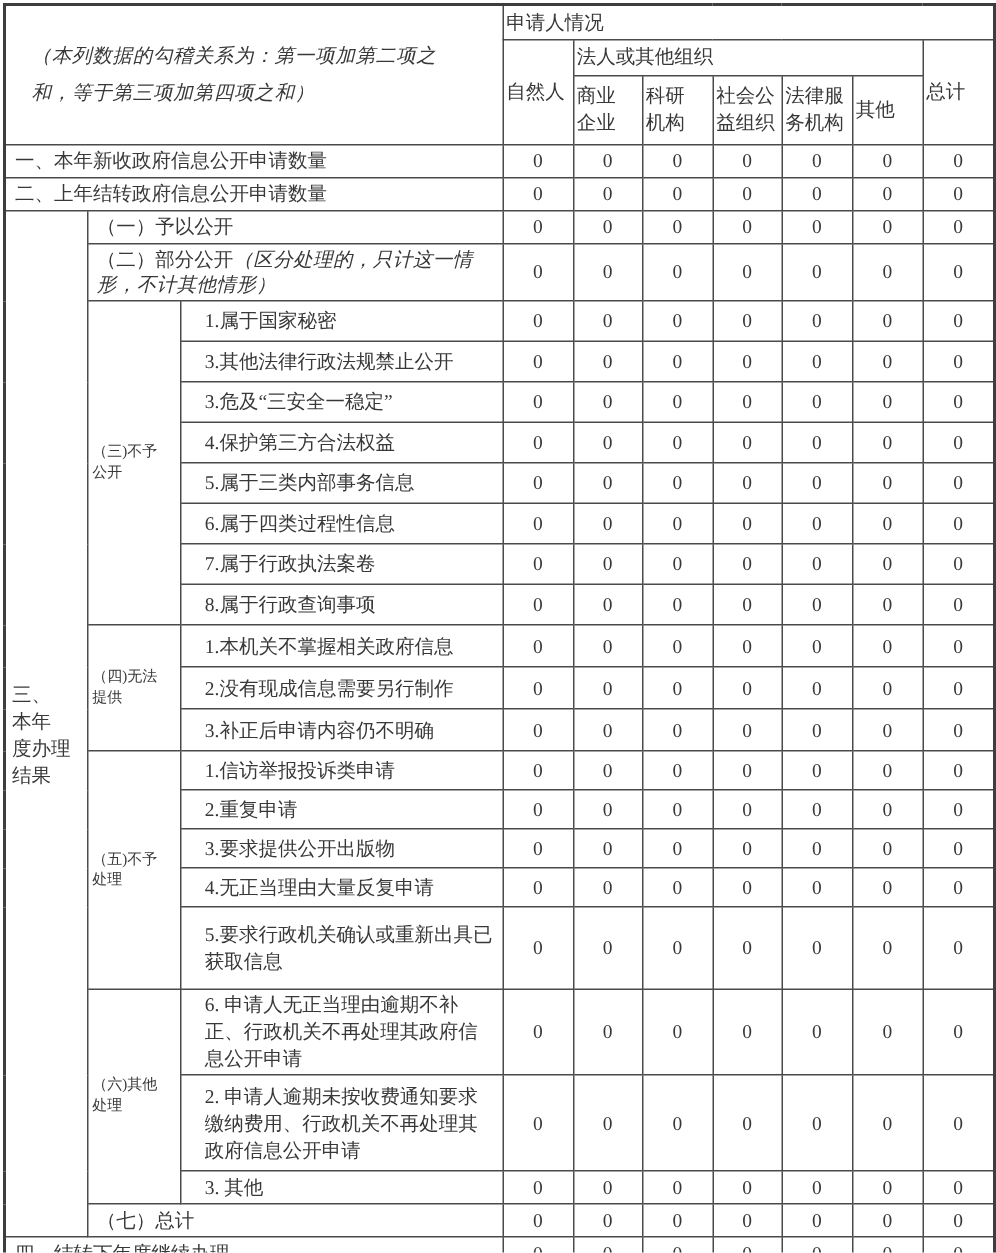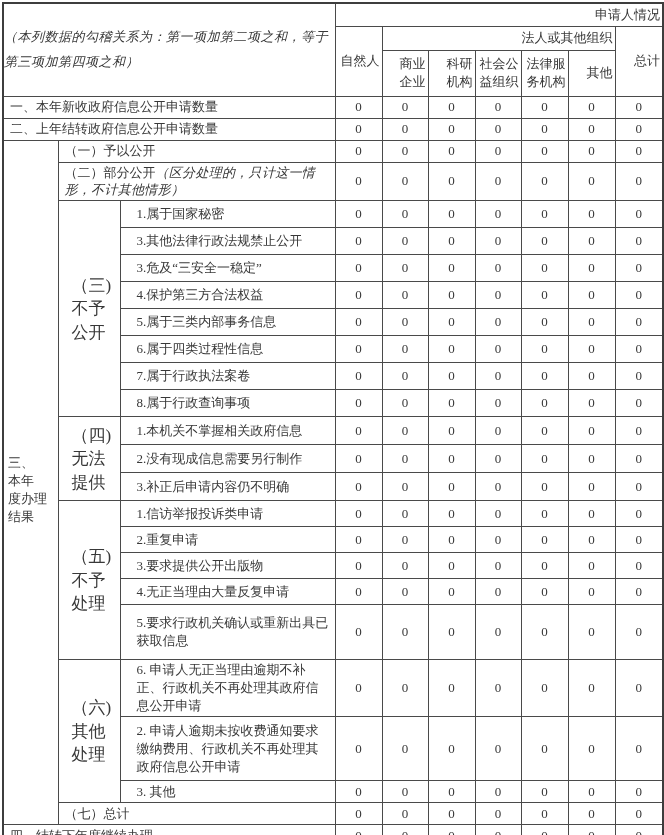--- a/index.html
+++ b/index.html
@@ -17,31 +17,31 @@
     border: 2px solid #3d3d3d;
   }
   td {
     border: 1px solid #4a4a4a;
     font-size: 13px;
     line-height: 1.38;
     padding: 1px 4px;
     vertical-align: middle;
     overflow: hidden;
   }
-  td.hd { text-align: right; padding: 1px 2px; margin-top: 31px; }
+  td.hd { text-align: left; padding: 1px 2px; margin-top: 31px; }
   td.v  { text-align: center; padding: 0; }
   td.note {
     font-style: italic;
-    padding: 2px 0;
+    padding: 2px 17px;
     line-height: 1.9;
     letter-spacing: 0.5px;
   }
   td.rowlab { padding-left: 6px; margin-top: 12px; }
   td.seclab { padding: 17px 2px 1px 4px; }
-  td.sublab { padding: 1px 1px 1px 13px; font-size: 17px; }
+  td.sublab { padding: 1px 1px 1px 3px; font-size: 10px; }
   td.item   { padding-left: 16px; }
   .force { white-space: pre-line; word-break: keep-all; }
   .inote { font-style: italic; letter-spacing: 0.3px; }
 </style>
 </head>
 <body>
 
 <div class="wrap">
 <table class="report">
   <colgroup>

